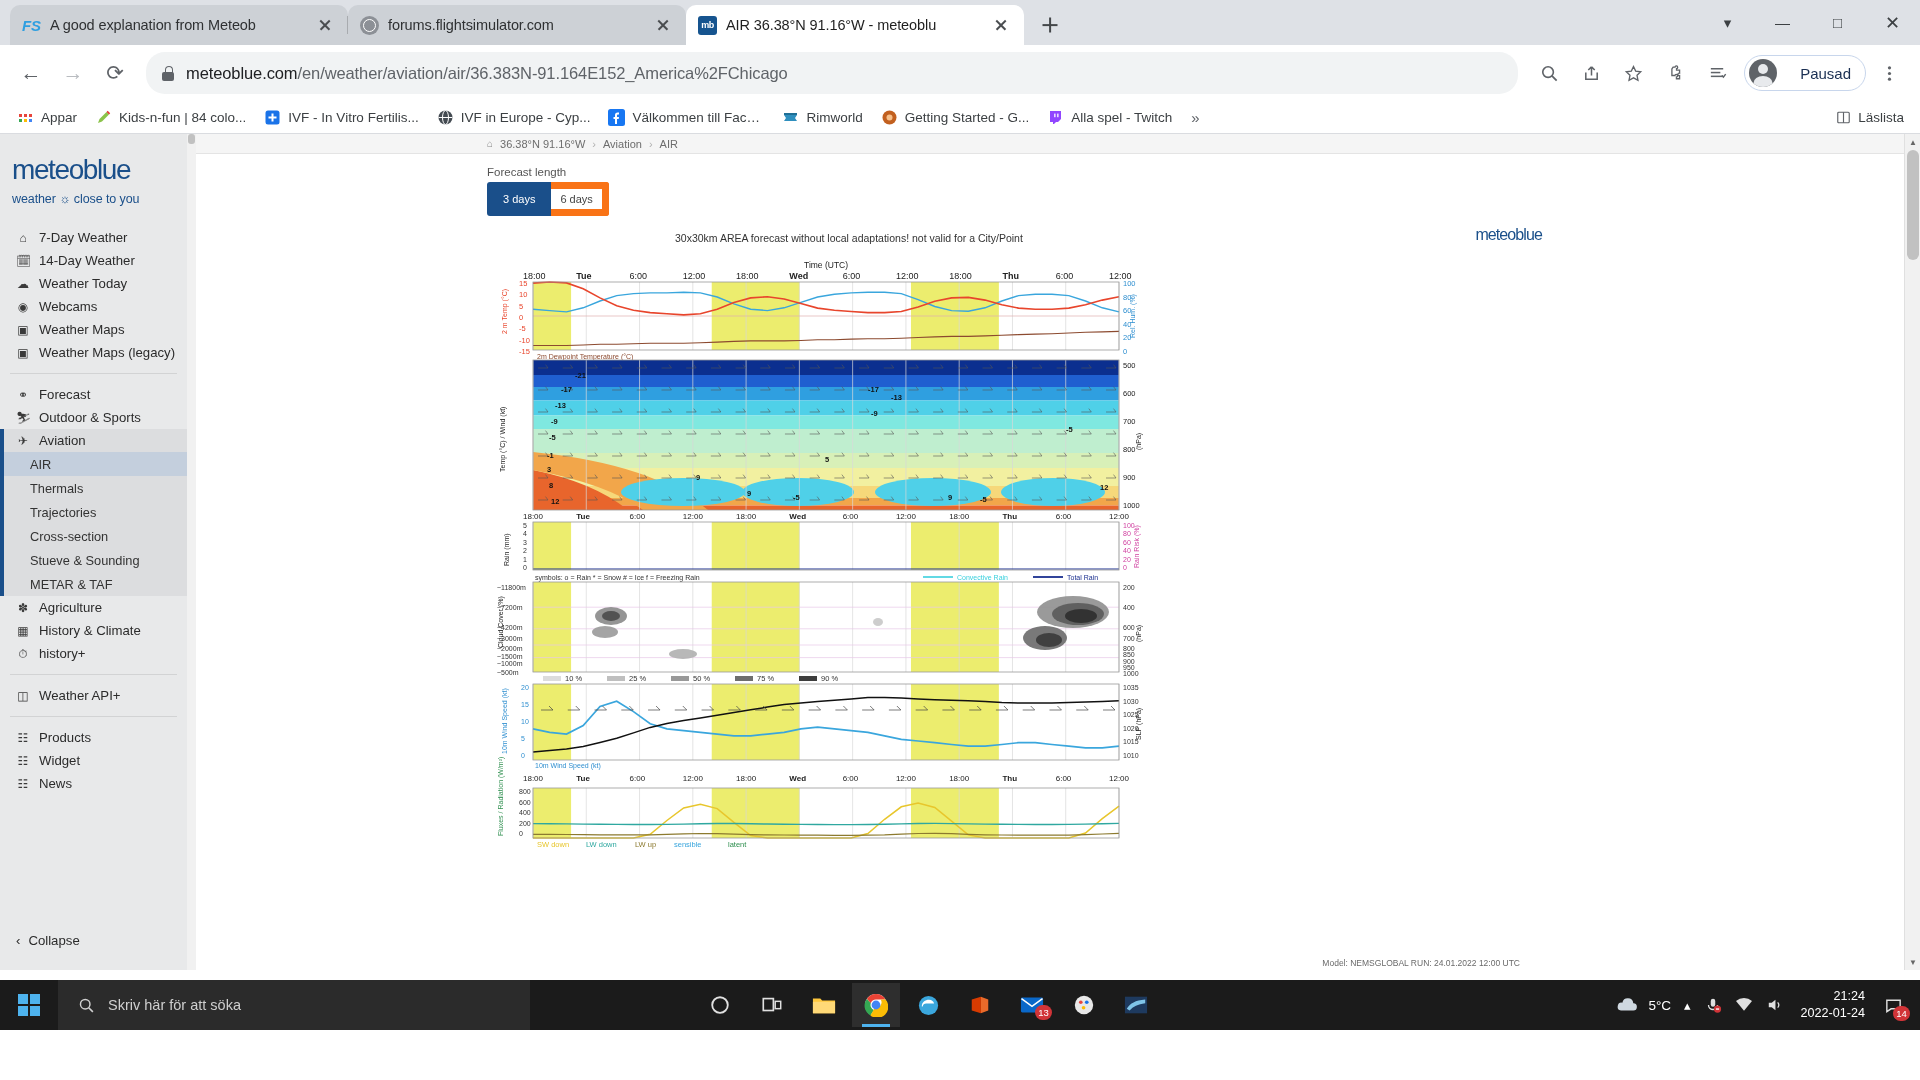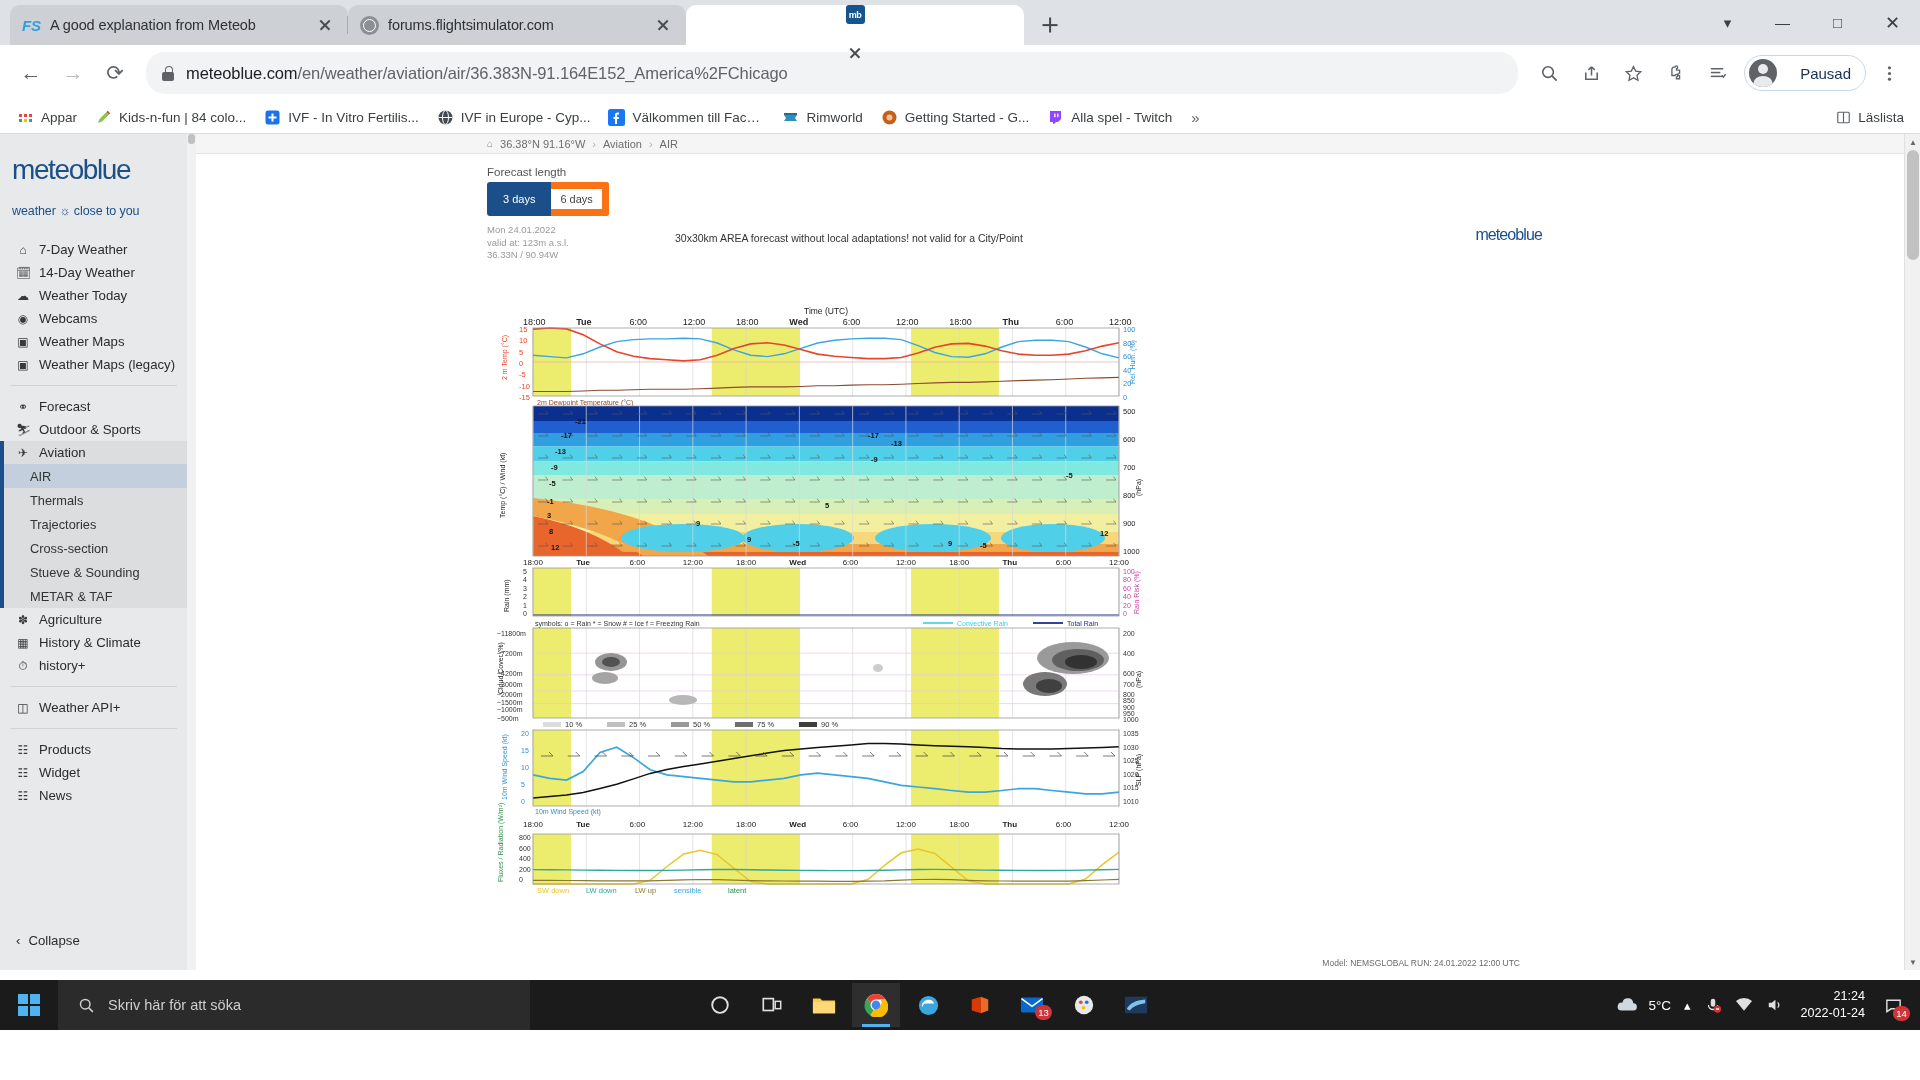--- a/index.html
+++ b/index.html
@@ -18,21 +18,21 @@
     display: flex; align-items: flex-end; padding-left: 10px; gap: 0;
   }
   .tab {
     height: 40px; width: 338px; display: flex; align-items: center;
     padding: 0 12px; border-radius: 10px 10px 0 0;
     background: #cdd1d6; position: relative; gap: 9px;
   }
   .tab.inactive + .tab.inactive::before{
     content:""; position:absolute; left:-1px; top:11px; height:18px; width:1px; background:#a8abaf;
   }
-  .tab.active { background: #ffffff; z-index: 3; flex-direction: column; }
+  .tab.active { background: #ffffff; z-index: 3; }
   .tab-favicon {
     width: 19px; height: 19px; flex: 0 0 19px; border-radius: 3px;
     display: flex; align-items: center; justify-content: center;
     font-size: 10px; font-weight: bold; color: #fff; overflow: hidden;
   }
   .fav-globe { background: #8c9096; border-radius: 50%; position: relative; }
   .fav-globe::after {
     content: ""; position: absolute; inset: 3px;
     border: 1.4px solid #fff; border-radius: 50%;
   }
@@ -128,21 +128,21 @@
   
   .page { display: flex; height: 836px; background: #fff; position: relative; }
 
   
   .sidebar {
     width: 187px; background: #e8e9ea; flex: 0 0 187px;
     display: flex; flex-direction: column; position: relative; padding-top: 14px;
   }
   .logo-wrap { padding: 8px 0 6px 12px; }
   .logo-main { font-size: 28px; color: #1a4f8a; letter-spacing: -1.4px; font-weight: 500; line-height: 1; }
-  .logo-sub { font-size: 12.5px; color: #1a4f8a; letter-spacing: -0.1px; margin-top: 20px; display: flex; gap: 4px; align-items: center;}
+  .logo-sub { font-size: 12.5px; color: #1a4f8a; letter-spacing: -0.1px; margin-top: 8px; display: flex; gap: 4px; align-items: center;}
   .nav-group { margin-top: 14px; }
   .nav-item {
     display: flex; align-items: center; gap: 9px; height: 23px;
     padding-left: 16px; font-size: 13.2px; color: #2b2b2b;
   }
   .nav-item .ni { font-size: 12px; width: 14px; text-align: center; color: #3a3a3a; flex:0 0 14px;}
   .nav-sep { height: 1px; background: #d2d3d4; margin: 9px 10px; }
   .nav-item.active-parent {
     background: #dcdddf; border-left: 4px solid #1a4f8a; padding-left: 12px;
   }
@@ -556,25 +556,20 @@
 
       <div class="canvas">
 
         <div class="fl-label">Forecast length</div>
         <div class="seg">
           <div class="seg-btn on">3 days</div>
           <div class="seg-btn off">6 days</div>
         </div>
 
         <div class="area-head">
-          <div class="area-meta">
-            <div>Mon 24.01.2022</div>
-            <div>valid at: 123m a.s.l.</div>
-            <div>36.33N / 90.94W</div>
-          </div>
           <div class="area-note">30x30km AREA forecast without local adaptations! not valid for a City/Point</div>
           <div class="mb-wordmark">meteoblue</div>
         </div>
 
         <div class="chart" style="width:700px;height:600px;margin-left:0;margin-top:44px;">
           <svg id="chartsvg" width="700" height="600" viewBox="0 0 700 600">
               <text x="317" y="8" font-size="8.5" fill="#222">Time (UTC)</text>
               <text x="36" y="19" font-size="9" fill="#222" font-weight="400">18:00</text>
               <text x="89.27272727272728" y="19" font-size="9" fill="#222" font-weight="700">Tue</text>
               <text x="142.54545454545456" y="19" font-size="9" fill="#222" font-weight="400">6:00</text>

